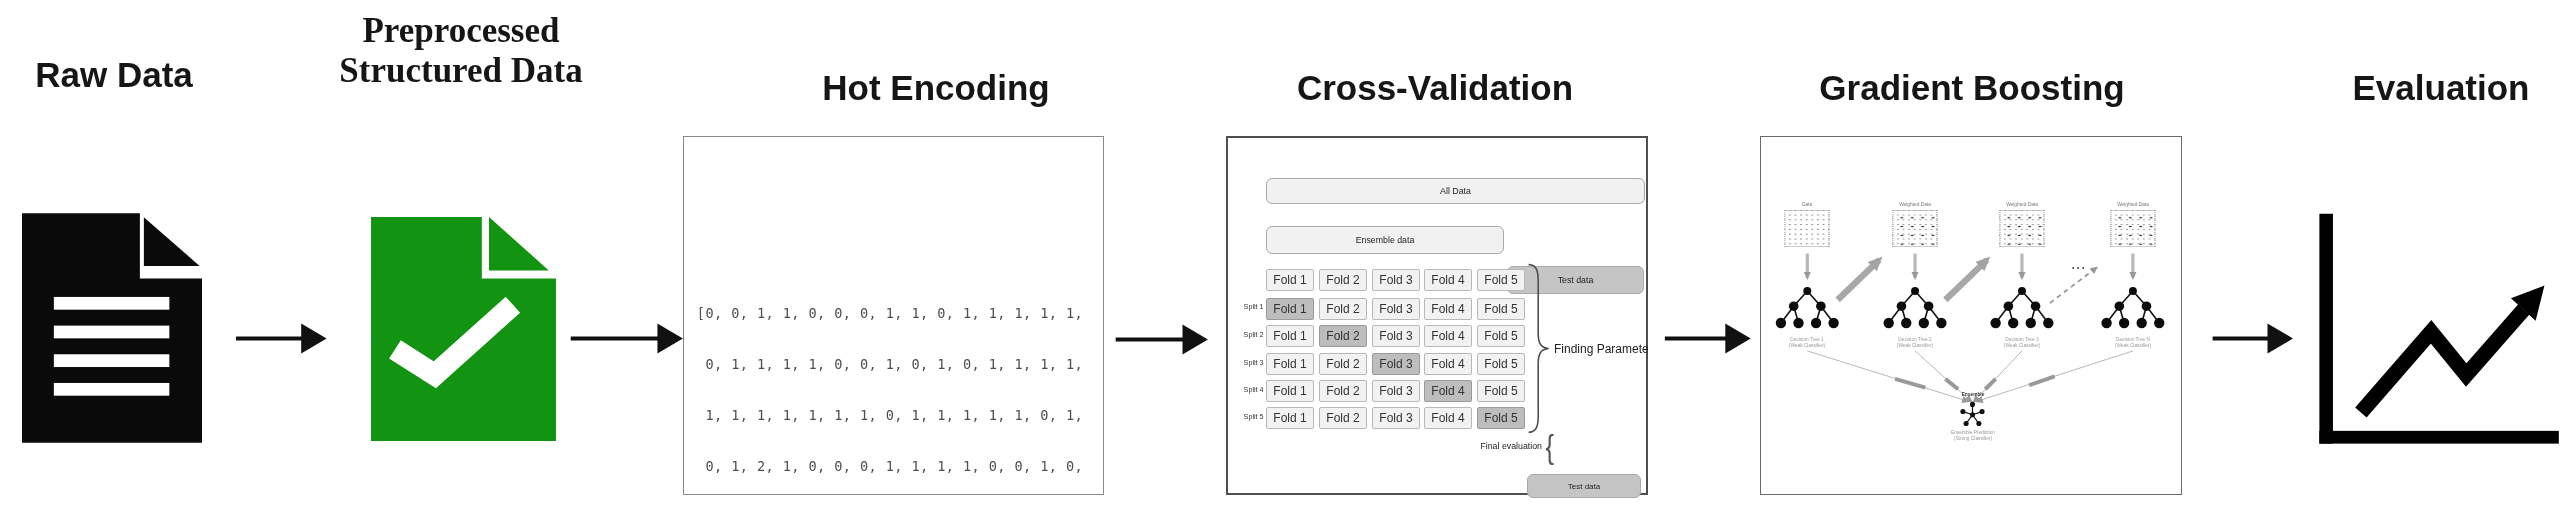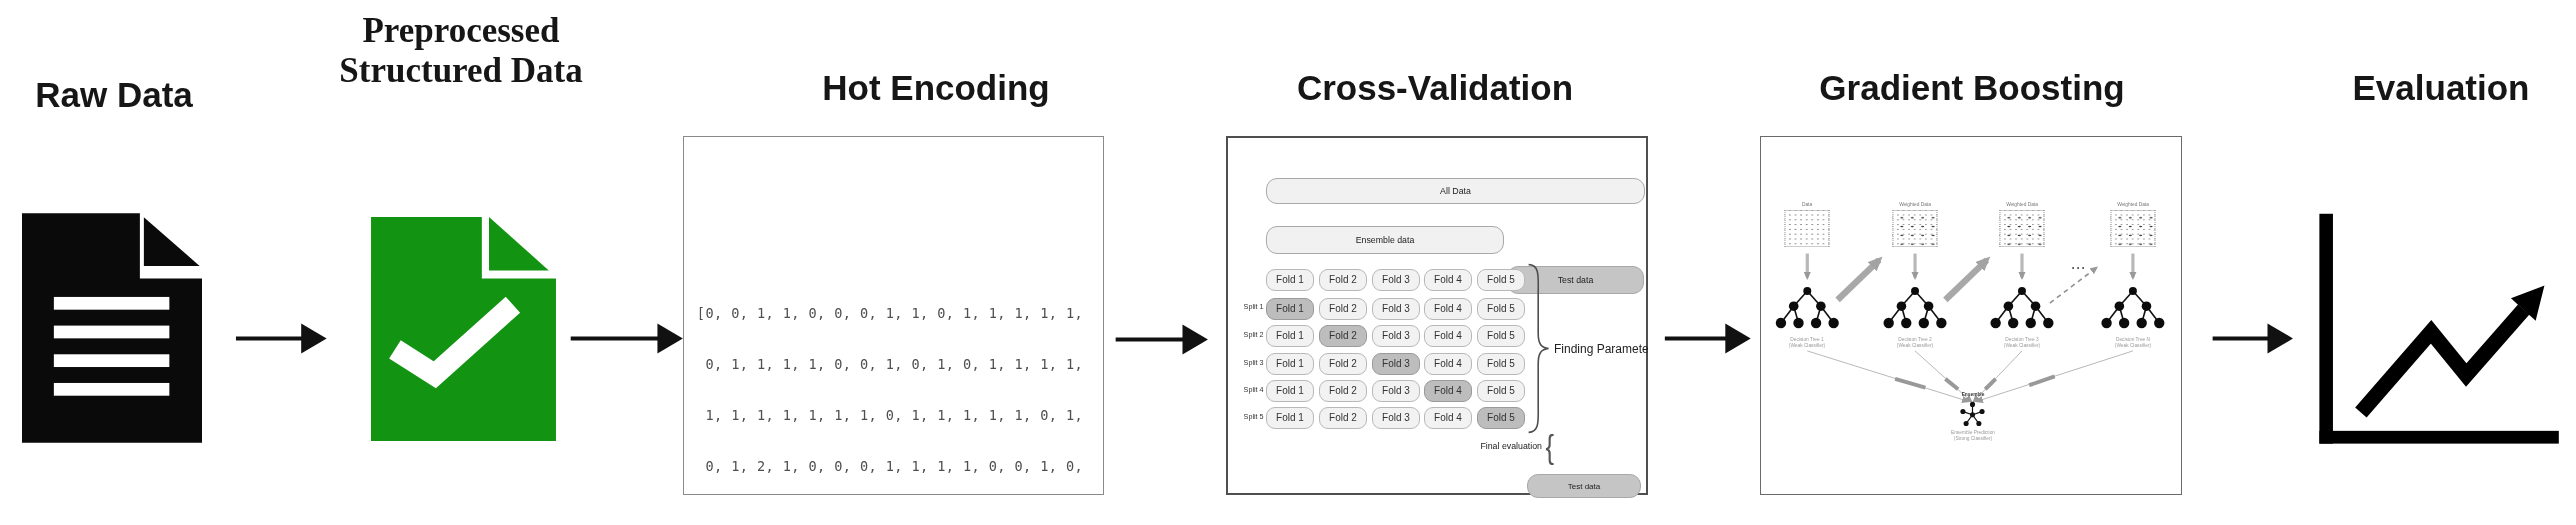--- a/index.html
+++ b/index.html
@@ -10,24 +10,24 @@
   .stage-title.two-line{text-align:center;line-height:40px;font-family:Liberation Serif, serif;}
   .abs{position:absolute;}
   .panel{position:absolute;background:#fff;box-sizing:border-box;}
   #hot-panel{left:683px;top:136px;width:421px;height:359px;border:1.6px solid #8a8a8a;}
   #cv-panel{left:1226px;top:136px;width:422px;height:359px;border:2.4px solid #4f4f4f;}
   #gb-panel{left:1760px;top:136px;width:422px;height:359px;border:1.6px solid #6a6a6a;}
   .code-block{position:absolute;left:12.8px;top:134px;font-family:"DejaVu Sans Mono","Liberation Mono",monospace;
               font-size:13.6px;line-height:17px;color:#4f4f4f;white-space:pre;letter-spacing:0.4px;}
   
   .cv-bar{position:absolute;display:flex;align-items:center;justify-content:center;font-size:8.8px;
-          color:#222;border:0.8px solid #a9a9a9;box-sizing:border-box;background:#f1f1f1;border-radius:11px;}
+          color:#222;border:0.8px solid #a9a9a9;box-sizing:border-box;background:#f1f1f1;border-radius:6px;}
   .cv-bar.dark{background:#c5c5c5;margin-top:40px;}
   .fold-cell{position:absolute;width:48px;height:21.6px;display:flex;align-items:center;justify-content:center;
-             font-size:10px;color:#333;border:0.8px solid #b8b8b8;background:#f2f2f2;border-radius:9px;box-sizing:border-box;}
+             font-size:12px;color:#333;border:0.8px solid #b8b8b8;background:#f2f2f2;border-radius:2px;box-sizing:border-box;}
   .fold-cell.hl{background:#bdbdbd;border-color:#9a9a9a;}
   .split-label{position:absolute;left:1.6px;width:34px;text-align:right;font-size:7.2px;color:#333;}
   .finding-label{position:absolute;left:326px;top:204px;font-size:12px;color:#222;white-space:nowrap;
                  width:94px;overflow:hidden;}
   .final-label{position:absolute;left:220px;top:303px;width:94px;text-align:right;font-size:8.8px;color:#222;}
   .small-brace{position:absolute;left:316px;top:291px;font-size:34px;color:#555;line-height:1;
                transform:scaleX(.75);font-weight:400;}
   
   .tiny{position:absolute;transform:translateX(-50%);text-align:center;}
   .ds-label{top:65px;font-size:4.8px;color:#777;white-space:nowrap;}
@@ -41,21 +41,21 @@
   .tree-caption{top:200px;width:72px;font-size:4.8px;line-height:5.6px;color:#9a9a9a;}
   .ellipsis-dots{left:318px;top:121px;font-size:12px;font-weight:700;color:#555;letter-spacing:1.6px;}
   .ens-top{top:255px;font-size:4.8px;font-weight:700;color:#333;}
   .ens-caption{top:293px;width:64px;font-size:4.8px;line-height:5.6px;color:#9a9a9a;}
 </style>
 </head>
 <body>
 
 <div class="canvas">
 
-  <div class="stage-title" style="left:114px;top:76px;">Raw Data</div>
+  <div class="stage-title" style="left:114px;top:56px;">Raw Data</div>
 
   <div class="stage-title two-line" style="left:461px;top:11.2px;">
     <div>Preprocessed</div>
     <div>Structured Data</div>
   </div>
 
   <div class="stage-title" style="left:936px;top:69px;">Hot Encoding</div>
 
   <div class="stage-title" style="left:1435px;top:69px;">Cross-Validation</div>
 

